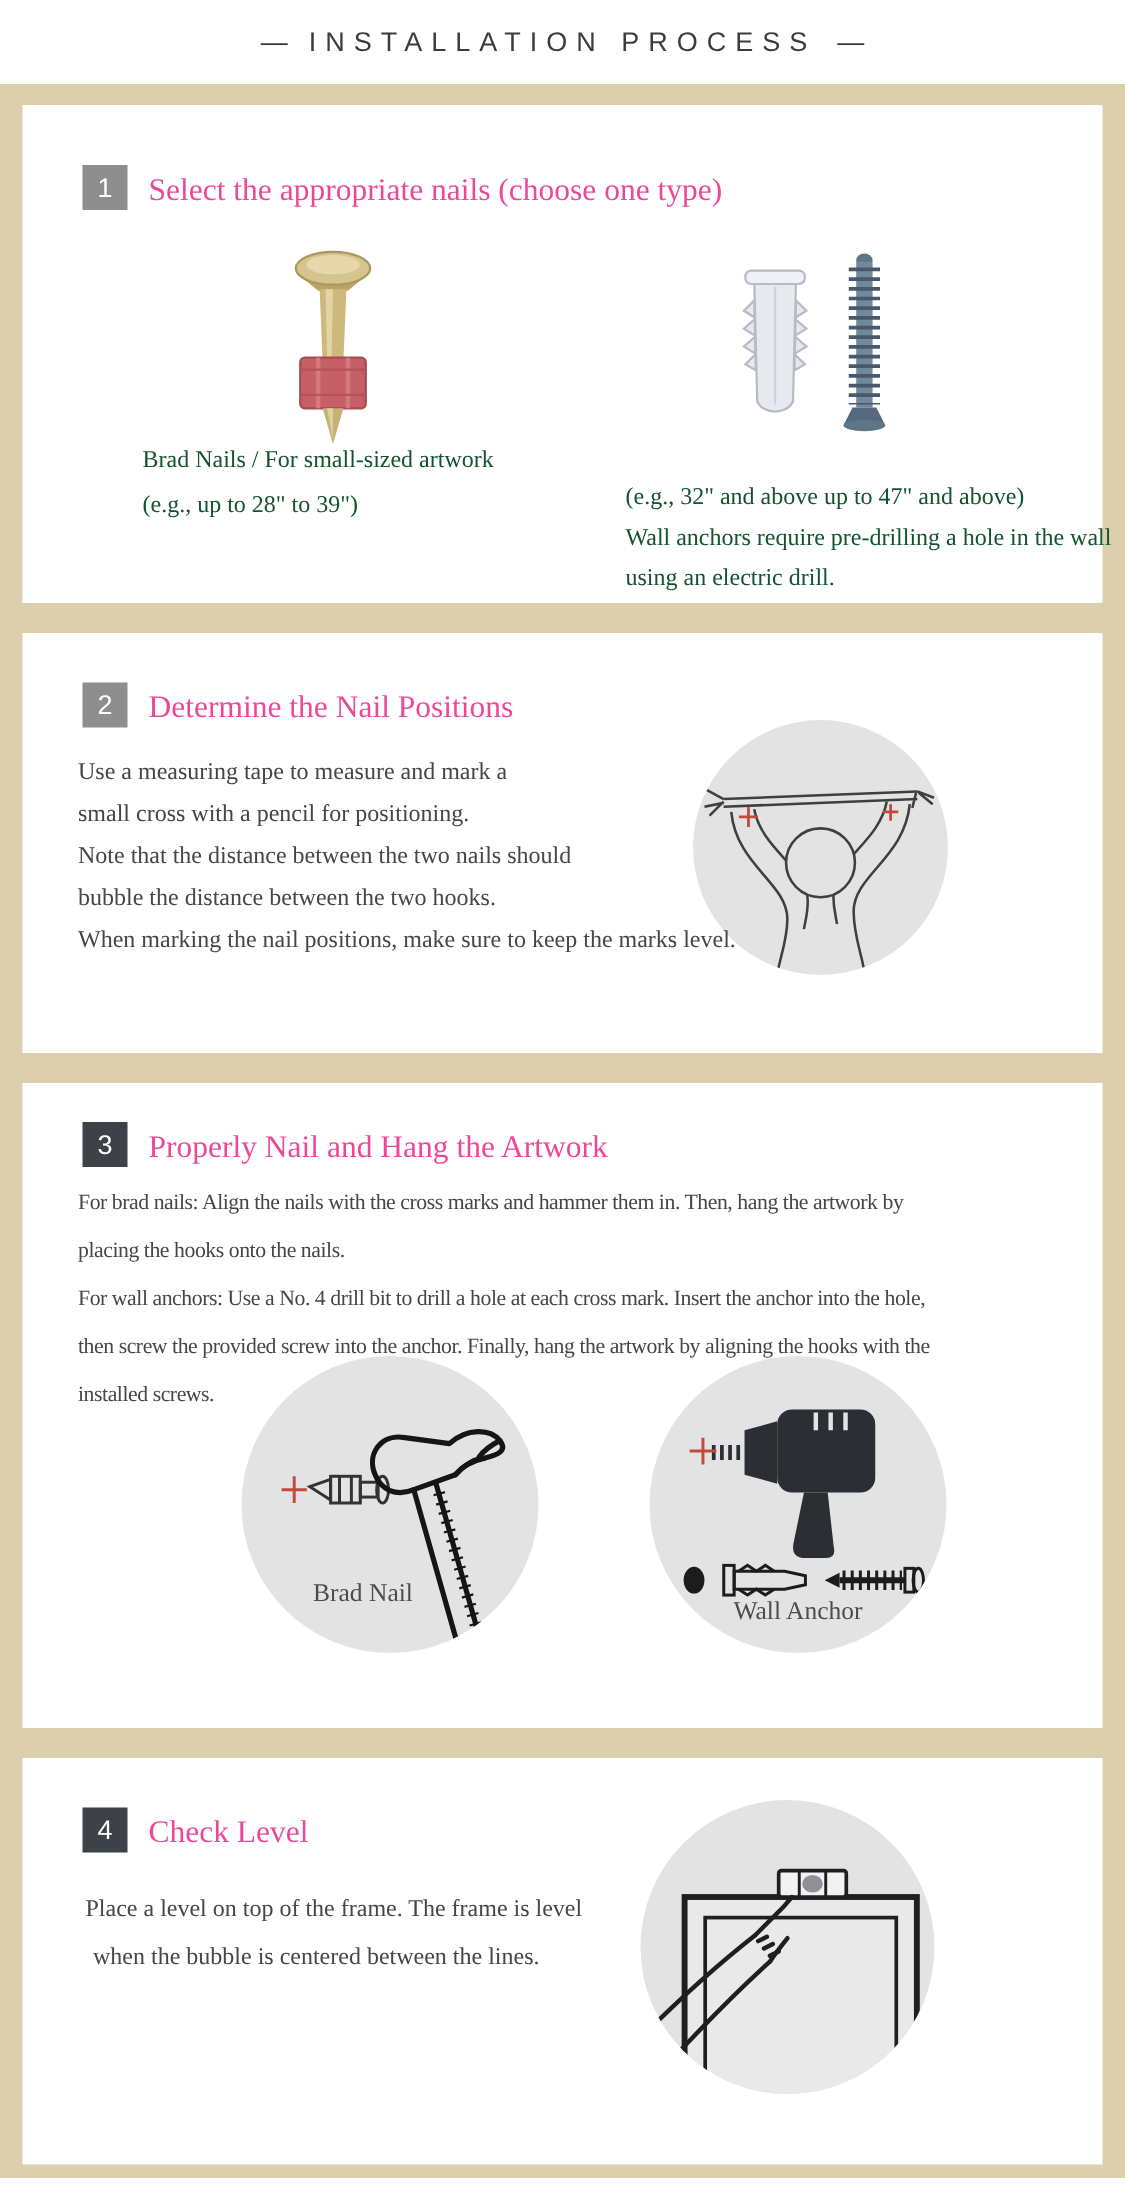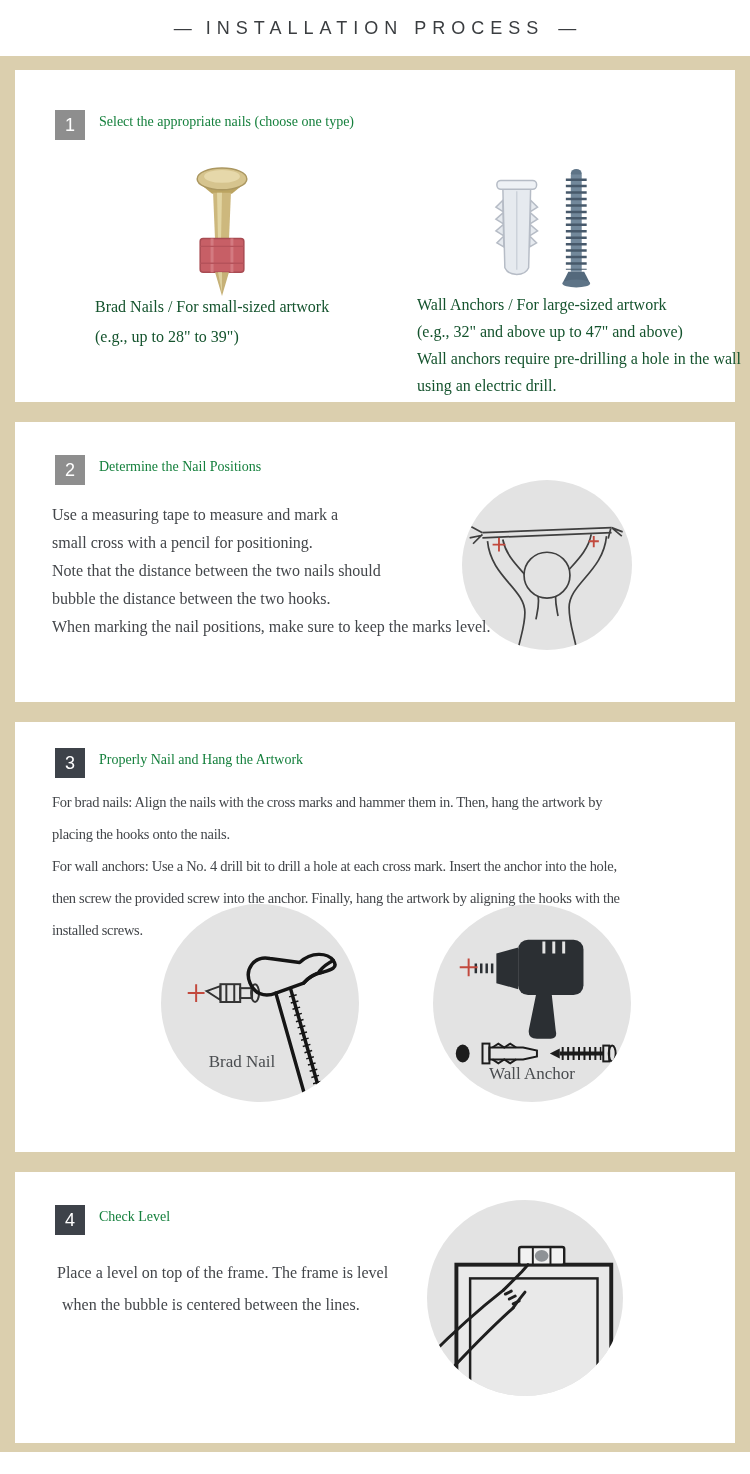--- a/index.html
+++ b/index.html
@@ -4,21 +4,21 @@
 <style>
   html,body{margin:0;padding:0;}
   .page{position:relative;width:750px;height:1474px;background:#dbcfae;font-family:"Liberation Serif",serif;color:#43464a;overflow:hidden;}
   .band{position:absolute;left:0;width:750px;background:#ffffff;}
   .header-band{top:0;height:56px;display:flex;align-items:center;justify-content:center;}
   .header-title{font-family:"Liberation Sans",sans-serif;font-size:18px;letter-spacing:6px;color:#3a3d40;font-weight:500;}
   .header-dash{font-family:"Liberation Sans",sans-serif;font-size:18px;color:#3a3d40;margin:0 14px;letter-spacing:0;}
   .card{position:absolute;left:15px;width:720px;background:#ffffff;}
   .badge{position:absolute;width:30px;height:30px;background:#8e8e8e;color:#ffffff;font-family:"Liberation Sans",sans-serif;font-size:18px;display:flex;align-items:center;justify-content:center;}
   .badge--dark{background:#3d4249;}
-  .stitle{position:absolute;font-size:14px;color:#15803d;white-space:nowrap;}
+  .stitle{position:absolute;font-size:21px;color:#ec4899;white-space:nowrap;}
   .bline{position:absolute;font-size:16px;color:#43464a;white-space:nowrap;}
   .bline--wide{font-size:14.5px;letter-spacing:-0.3px;}
   .cap{position:absolute;font-size:16px;color:#14532d;white-space:nowrap;}
   .circle{position:absolute;border-radius:50%;background:#e3e3e3;overflow:hidden;}
   .circle svg{position:absolute;left:0;top:0;width:100%;height:100%;}
   .circle-label{position:absolute;width:100%;text-align:center;font-size:17px;color:#4a4d50;}
   .photo{position:absolute;}
   .photo svg{width:100%;height:100%;}
 </style>
 </head>
@@ -64,21 +64,20 @@
         <line x1="92" y1="14" x2="92" y2="112" stroke="#72889b" stroke-width="11"></line>
         <line x1="92" y1="18" x2="92" y2="110" stroke="#47596b" stroke-width="21" stroke-dasharray="2.5 4"></line>
         <polygon points="84,112 100,112 106,124 78,124" fill="#54697c"></polygon>
         <ellipse cx="92" cy="124" rx="14" ry="4" fill="#5e7487"></ellipse>
       </svg>
     </div>
 
     <div class="cap" style="left:80px;top:228px;">Brad Nails / For small-sized artwork</div>
     <div class="cap" style="left:80px;top:258px;">(e.g., up to 28" to 39")</div>
 
-    <div class="cap" style="left:402px;top:226px;">Wall Anchors / For large-sized artwork</div>
     <div class="cap" style="left:402px;top:253px;">(e.g., 32" and above up to 47" and above)</div>
     <div class="cap" style="left:402px;top:280px;">Wall anchors require pre-drilling a hole in the wall</div>
     <div class="cap" style="left:402px;top:307px;">using an electric drill.</div>
   </div>
 
   <div class="card" style="top:422px;height:280px;">
     <div class="badge" style="left:40px;top:33px;">2</div>
     <div class="stitle" style="left:84px;top:37px;text-align:right;">Determine the Nail Positions</div>
 
     <div class="circle" style="left:447px;top:58px;width:170px;height:170px;">

